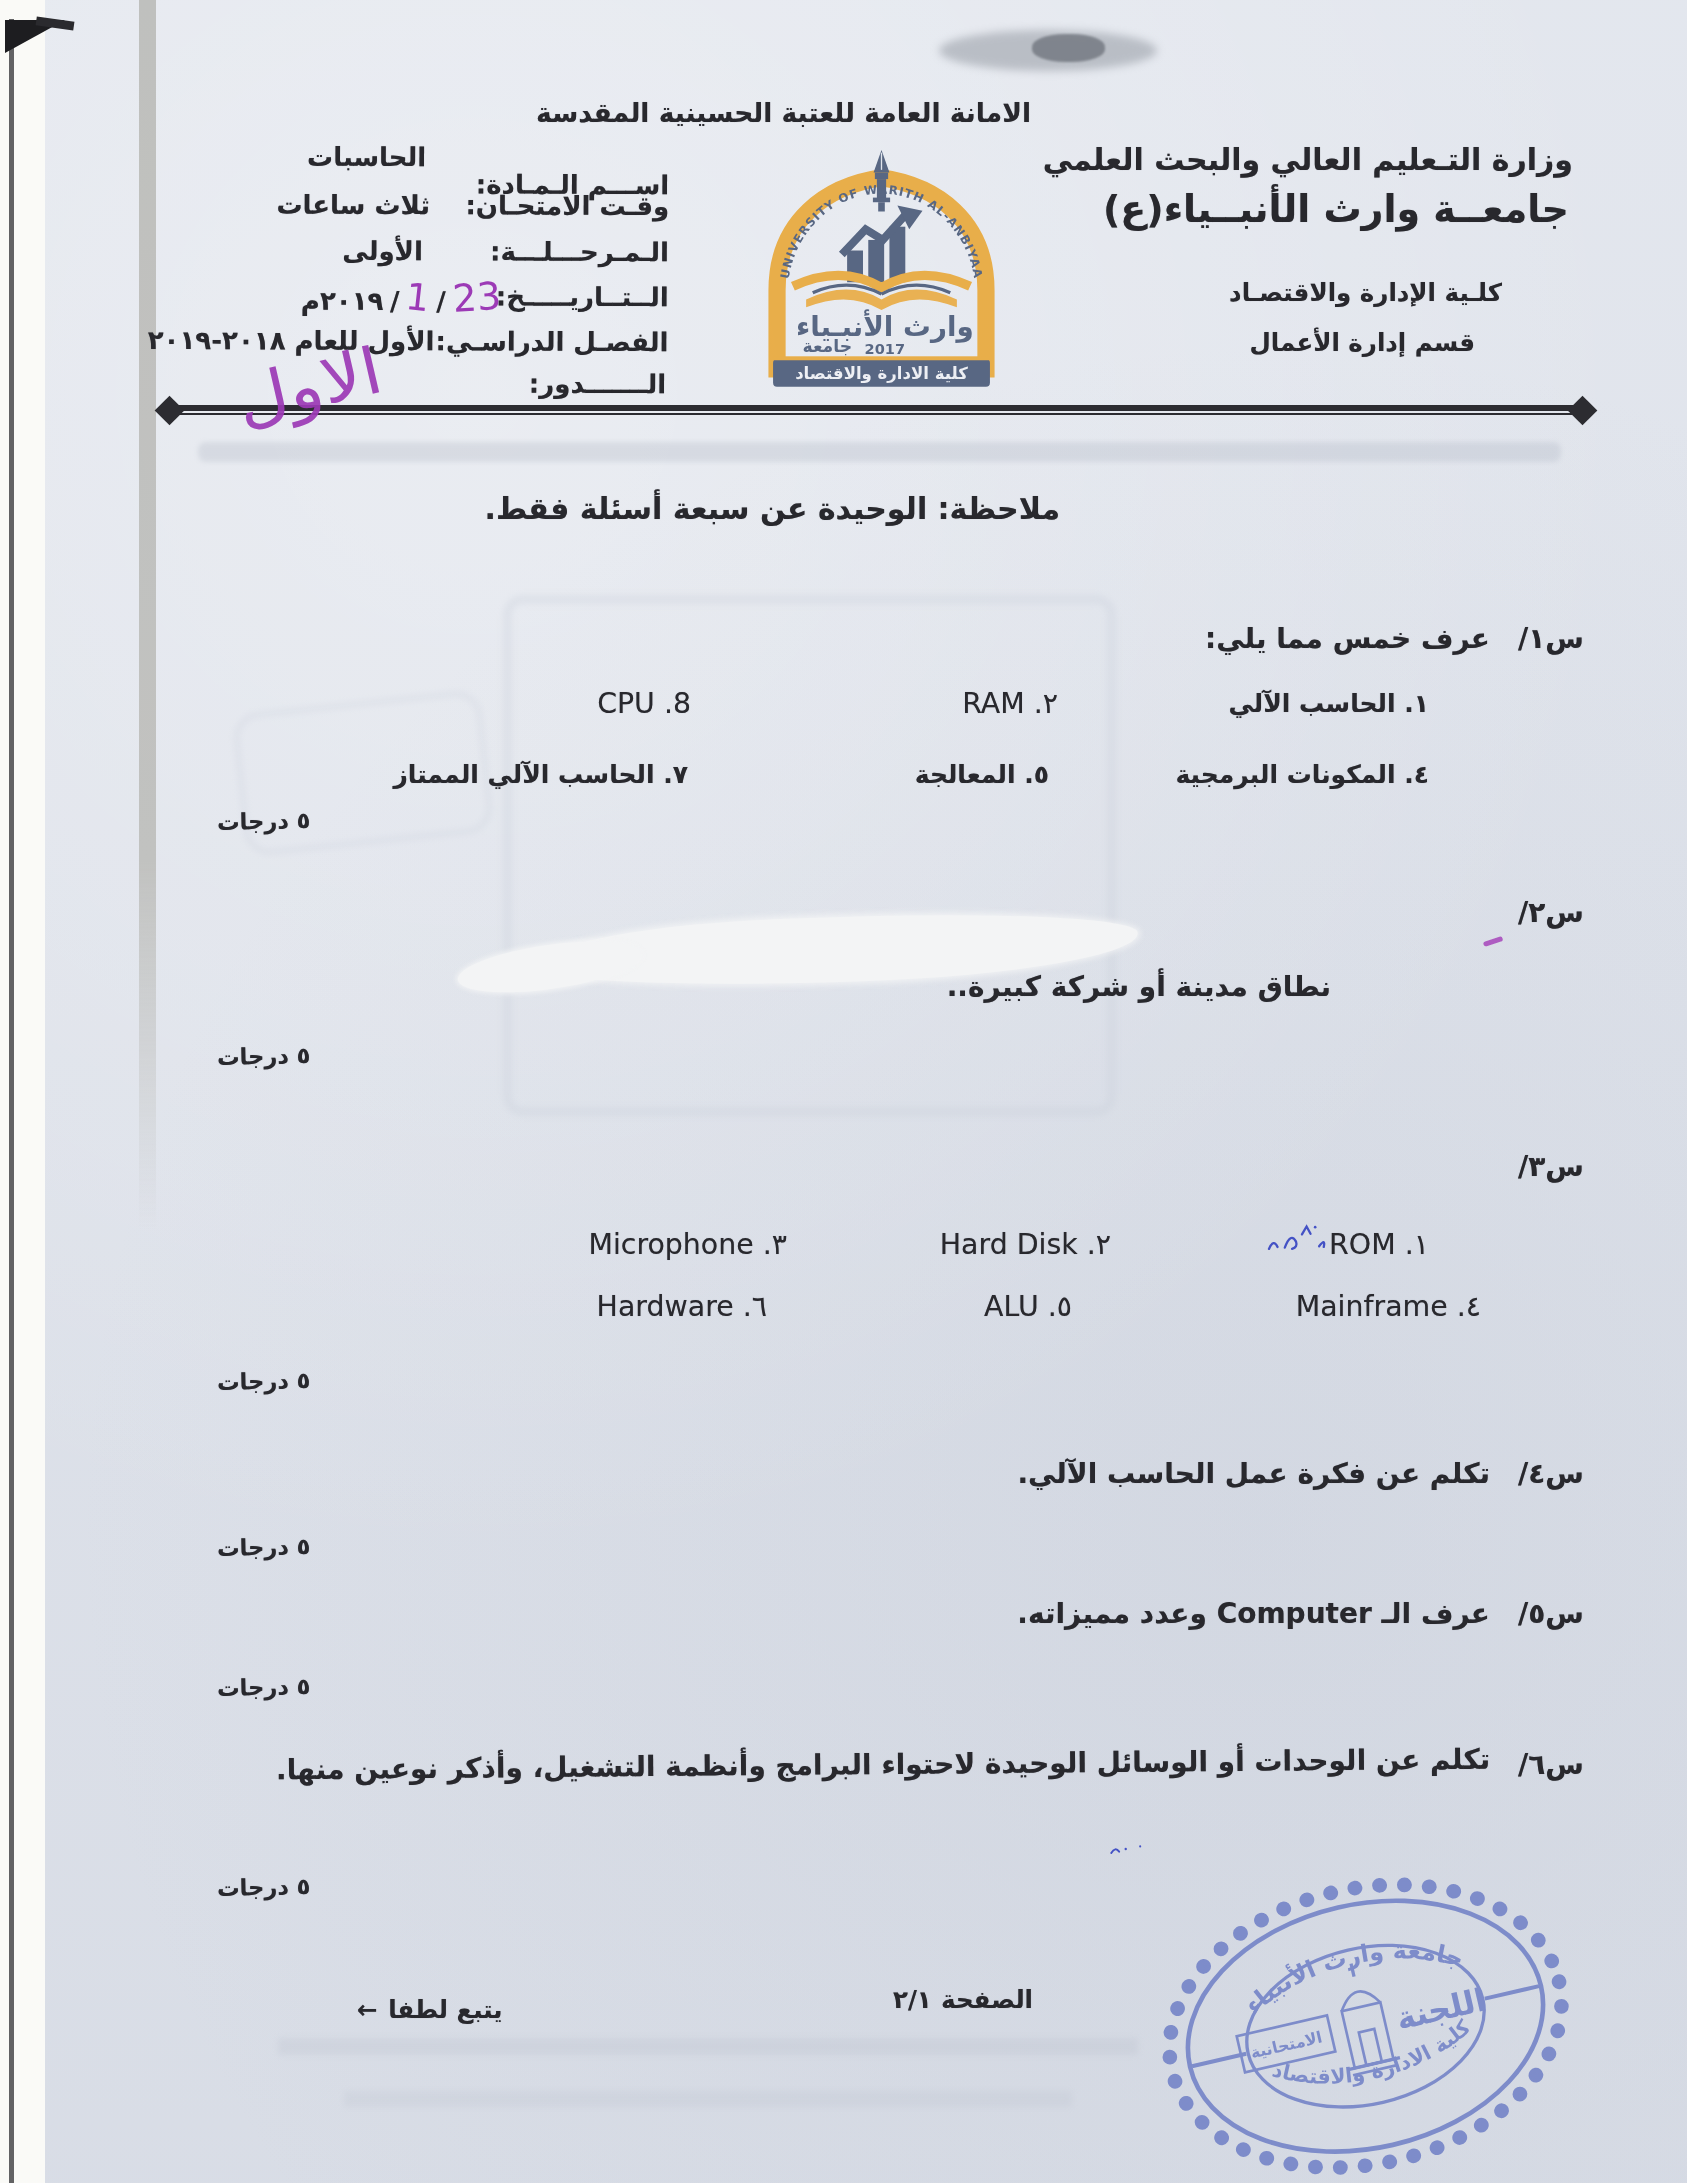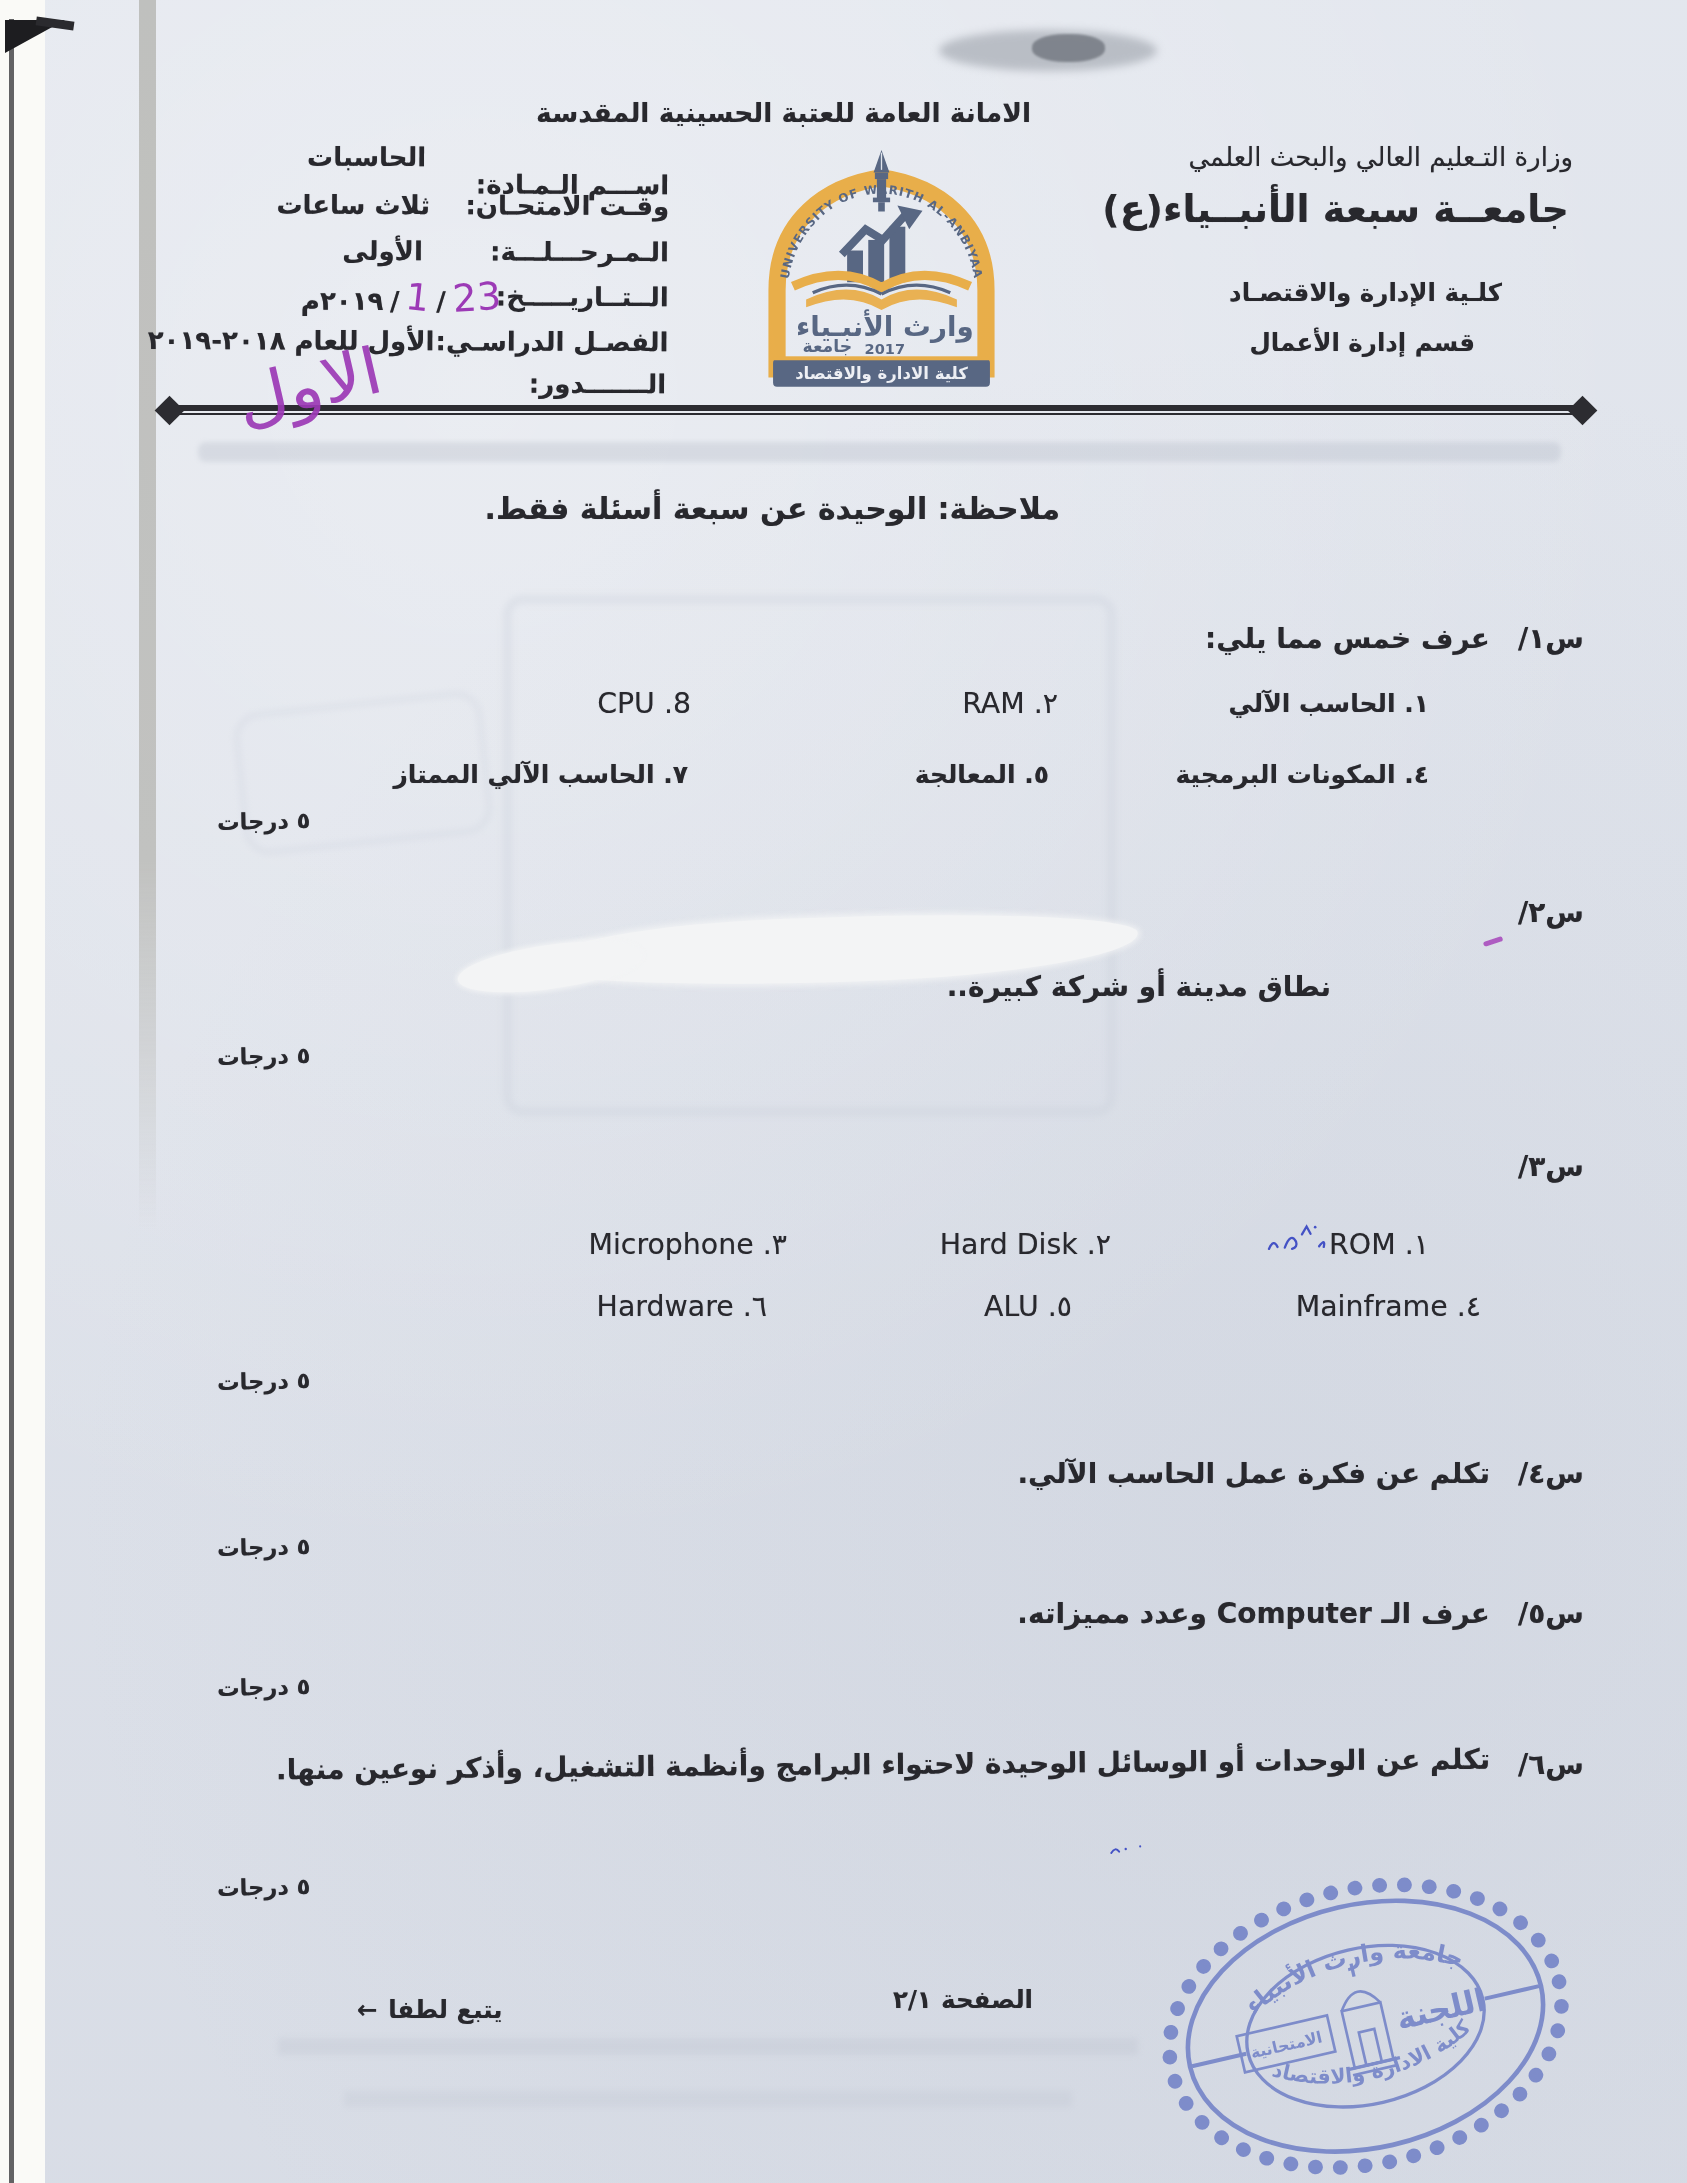--- a/index.html
+++ b/index.html
@@ -12,21 +12,21 @@
   .page::before{
     content:"";position:absolute;inset:0;pointer-events:none;
     background:
       radial-gradient(circle at 28% 18%, rgba(255,255,255,.30), transparent 55%),
       radial-gradient(circle at 75% 70%, rgba(176,184,200,.20), transparent 60%),
       linear-gradient(180deg, rgba(255,255,255,.10), rgba(160,168,185,.12));
   }
   .abs{position:absolute;white-space:nowrap;}
   .ink{text-shadow:0 0 0.7px rgba(40,40,48,.45);}
   .hdr-secretariat{font-size:26.5px;font-weight:bold;}
-  .hdr-ministry{font-size:26px;font-weight:normal;}
+  .hdr-ministry{font-size:30px;font-weight:bold;}
   .hdr-university{font-size:38px;font-weight:bold;letter-spacing:0.7px;}
   .hdr-college{font-size:24.5px;font-weight:bold;}
   .hdr-dept{font-size:24.5px;font-weight:bold;}
   .info-label{font-size:26px;font-weight:bold;}
   .info-value{font-size:26px;font-weight:bold;}
   .hw{color:#9c3ab6;font-weight:normal;}
   .hw-day{font-size:38px;transform:rotate(-4deg);display:inline-block;}
   .hw-month{font-size:37px;transform:rotate(6deg);display:inline-block;}
   .hw-round{font-size:64px;transform:rotate(-13deg) scaleX(1.12);transform-origin:center;opacity:.92;}
   .note{font-size:30px;font-weight:bold;}
@@ -56,21 +56,21 @@
 
   <div class="abs artifact" style="left:198px;top:442px;width:1363px;height:20px;background:#9aa2b2;opacity:.22;filter:blur(2.6px);border-radius:8px;"></div>
   <div class="abs artifact" style="left:503px;top:595px;width:595px;height:503px;border:9.3px solid #c7cdd8;opacity:.30;filter:blur(3.3px);border-radius:20px;"></div>
   <div class="abs artifact" style="left:238px;top:701px;width:238px;height:132px;border:6.6px solid #ccd1dc;opacity:.30;filter:blur(3.3px);border-radius:26.5px;transform:rotate(-6deg);"></div>
   <div class="abs artifact" style="left:278px;top:2038px;width:860px;height:17px;background:#aeb4c2;opacity:.20;filter:blur(3.3px);"></div>
   <div class="abs artifact" style="left:344px;top:2091px;width:728px;height:16px;background:#aeb4c2;opacity:.16;filter:blur(3.3px);"></div>
 
   <div class="abs ink hdr-secretariat" style="right:656px;top:97px;">الامانة العامة للعتبة الحسينية المقدسة</div>
 
   <div class="abs ink hdr-ministry" style="right:114px;top:142px;">وزارة التـعليم العالي والبحث العلمي</div>
-  <div class="abs ink hdr-university" style="right:118px;top:187px;">جامعــة سبعة الأنبــياء(ع)</div>
+  <div class="abs ink hdr-university" style="right:118px;top:187px;">جامعــة وارث الأنبــياء(ع)</div>
   <div class="abs ink hdr-college" style="right:185px;top:278px;">كلـية الإدارة والاقتصـاد</div>
   <div class="abs ink hdr-dept" style="right:212px;top:328px;">قسم إدارة الأعمال</div>
 
   <svg class="abs" style="left:749px;top:150px;opacity:.92;" width="265" height="242" viewBox="0 0 400 366">
     <defs>
       <path id="arcTop" d="M 58 218 A 142 152 0 0 1 342 218" fill="none"></path>
     </defs>
 
     <path d="M 42 344 L 42 212 C 42 106 118 54 200 42 C 282 54 358 106 358 212 L 358 344" fill="none" stroke="#e9a93c" stroke-width="26"></path>
 

